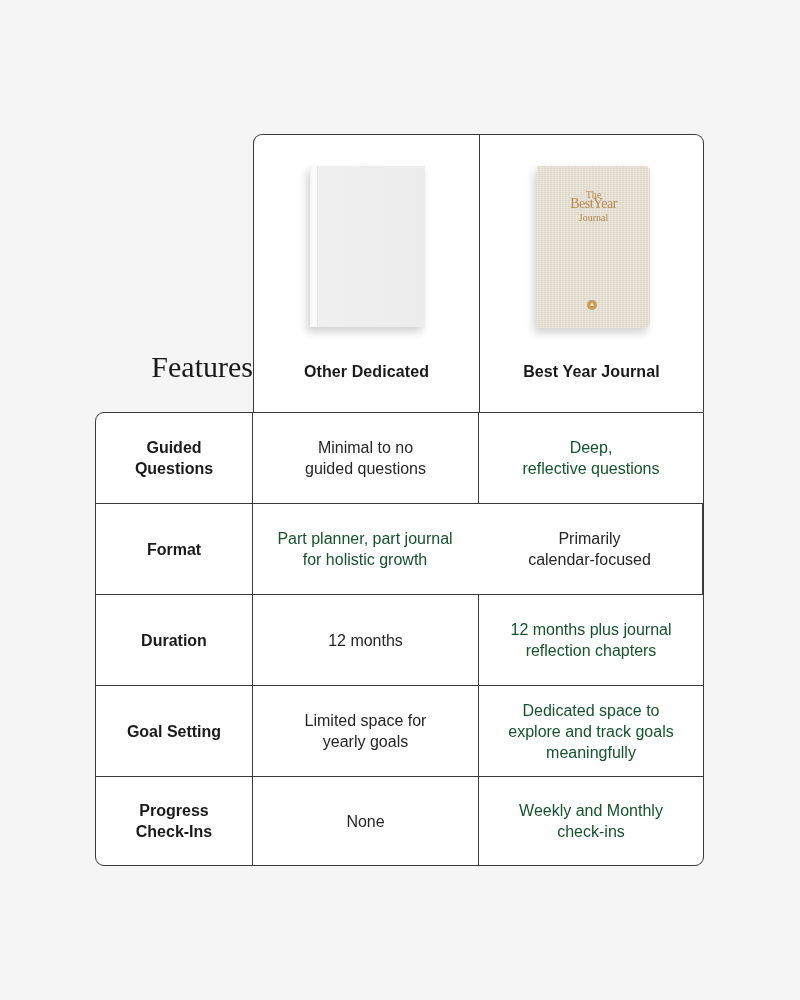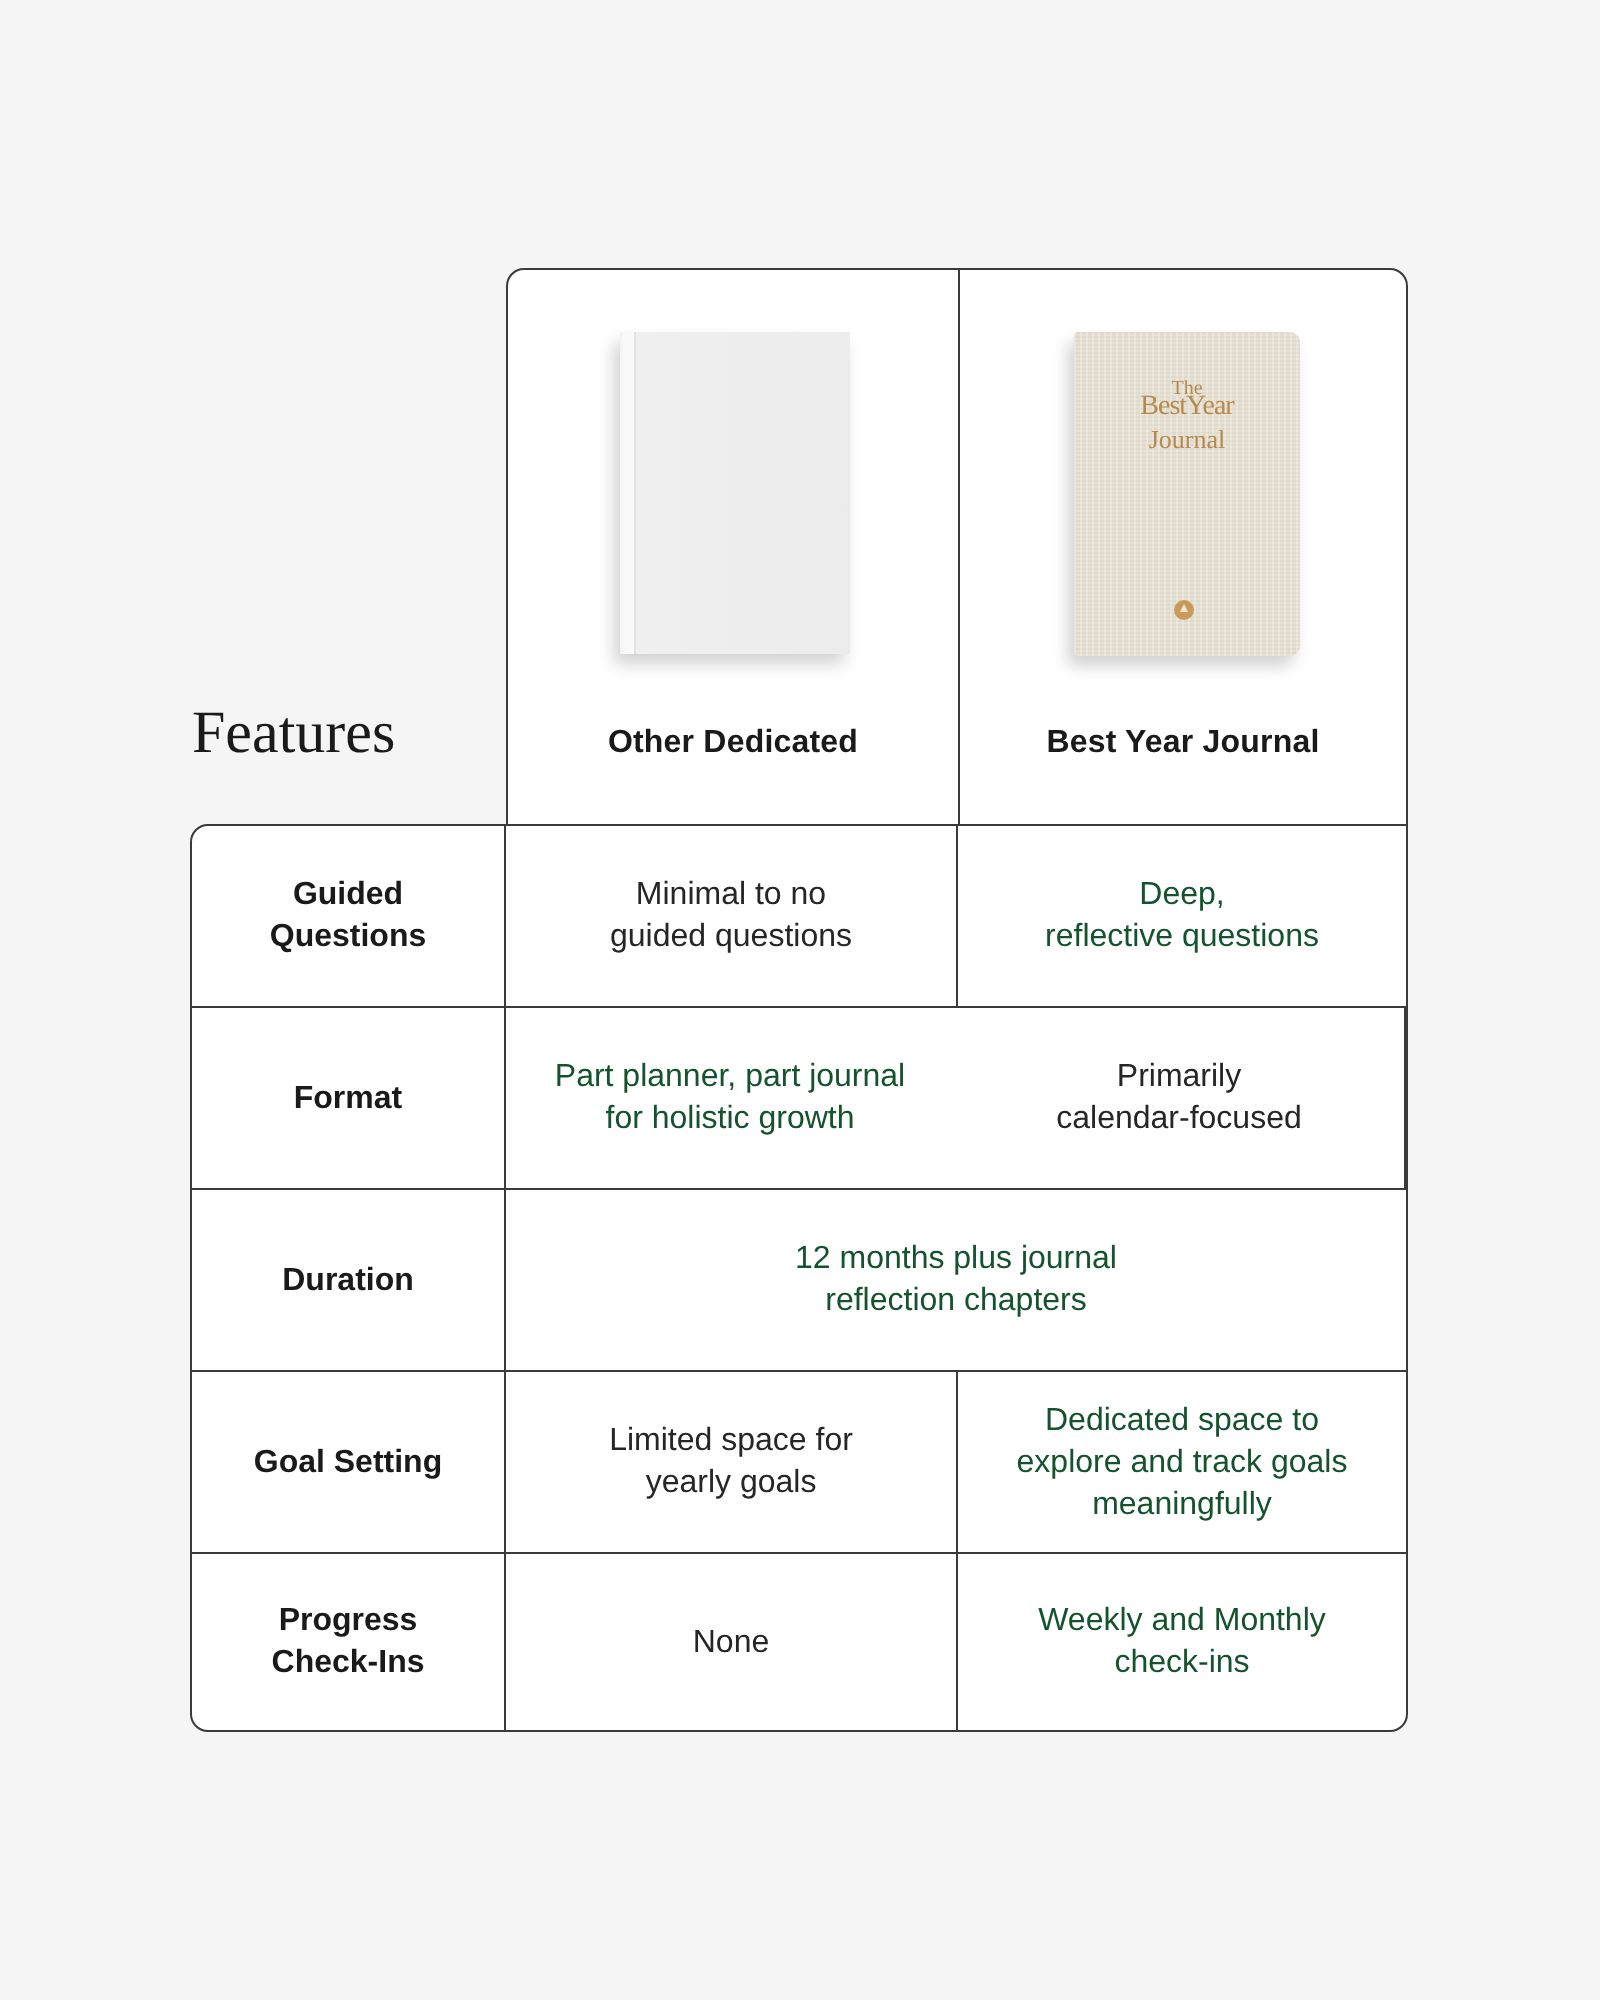--- a/index.html
+++ b/index.html
@@ -31,26 +31,26 @@
   .book-journal {
     position:absolute; left:57px; top:31px; width:113px; height:162px;
     background:#e8e1d4; border-radius:2px 5px 5px 2px;
     background-image: repeating-linear-gradient(90deg, rgba(255,255,255,0.15) 0 1px, rgba(0,0,0,0.02) 1px 3px),
                       repeating-linear-gradient(0deg, rgba(255,255,255,0.10) 0 1px, rgba(0,0,0,0.02) 1px 2px);
     box-shadow: -3px 5px 8px rgba(0,0,0,0.18);
   }
   .jt { position:absolute; left:0; right:0; text-align:center; color:#b68a4e; font-family:"Liberation Serif","DejaVu Serif",serif; }
   .jt.the { top:23px; font-size:10px; }
   .jt.main { top:30px; font-size:14px; letter-spacing:-0.5px; }
-  .jt.sub { top:46px; font-size:13px; }
+  .jt.sub { top:46px; font-size:10px; }
   .emblem { position:absolute; left:50px; top:134px; width:10px; height:10px; border-radius:50%; background:#c99a5a; }
   .emblem::after { content:""; position:absolute; left:3px; top:2px; border-left:2px solid transparent; border-right:2px solid transparent; border-bottom:4px solid #f3e6cf; }
 
   #features-title {
-    position:absolute; left:96px; top:350px; width:157px; text-align:left;
+    position:absolute; left:96px; top:350px; width:157px; text-align:right;
     font-family:"Liberation Serif","DejaVu Serif",serif; font-size:30px; color:#1a1a1a; font-weight:normal;
   }
   
   #table {
     position:absolute; left:95px; top:412px; width:609px; height:454px;
     background:#fff; border:1.5px solid #3a3a3a; border-radius:9px 0 9px 9px; box-sizing:border-box;
     overflow:hidden;
   }
   .row { display:flex; height:91px; border-bottom:1.5px solid #3a3a3a; box-sizing:border-box; }
   .row:last-child { border-bottom:none; height:auto; flex:1; }
@@ -95,20 +95,21 @@
     </div>
     <div class="row">
       <div class="cell feat">Format</div>
       <div class="cell best">Part planner, part journal
 for holistic growth</div>
       <div class="cell other">Primarily
 calendar-focused</div>
     </div>
     <div class="row">
       <div class="cell feat">Duration</div>
+      <div class="cell other">12 months</div>
       <div class="cell best">12 months plus journal
 reflection chapters</div>
     </div>
     <div class="row">
       <div class="cell feat">Goal Setting</div>
       <div class="cell other">Limited space for
 yearly goals</div>
       <div class="cell best">Dedicated space to
 explore and track goals
 meaningfully</div>

